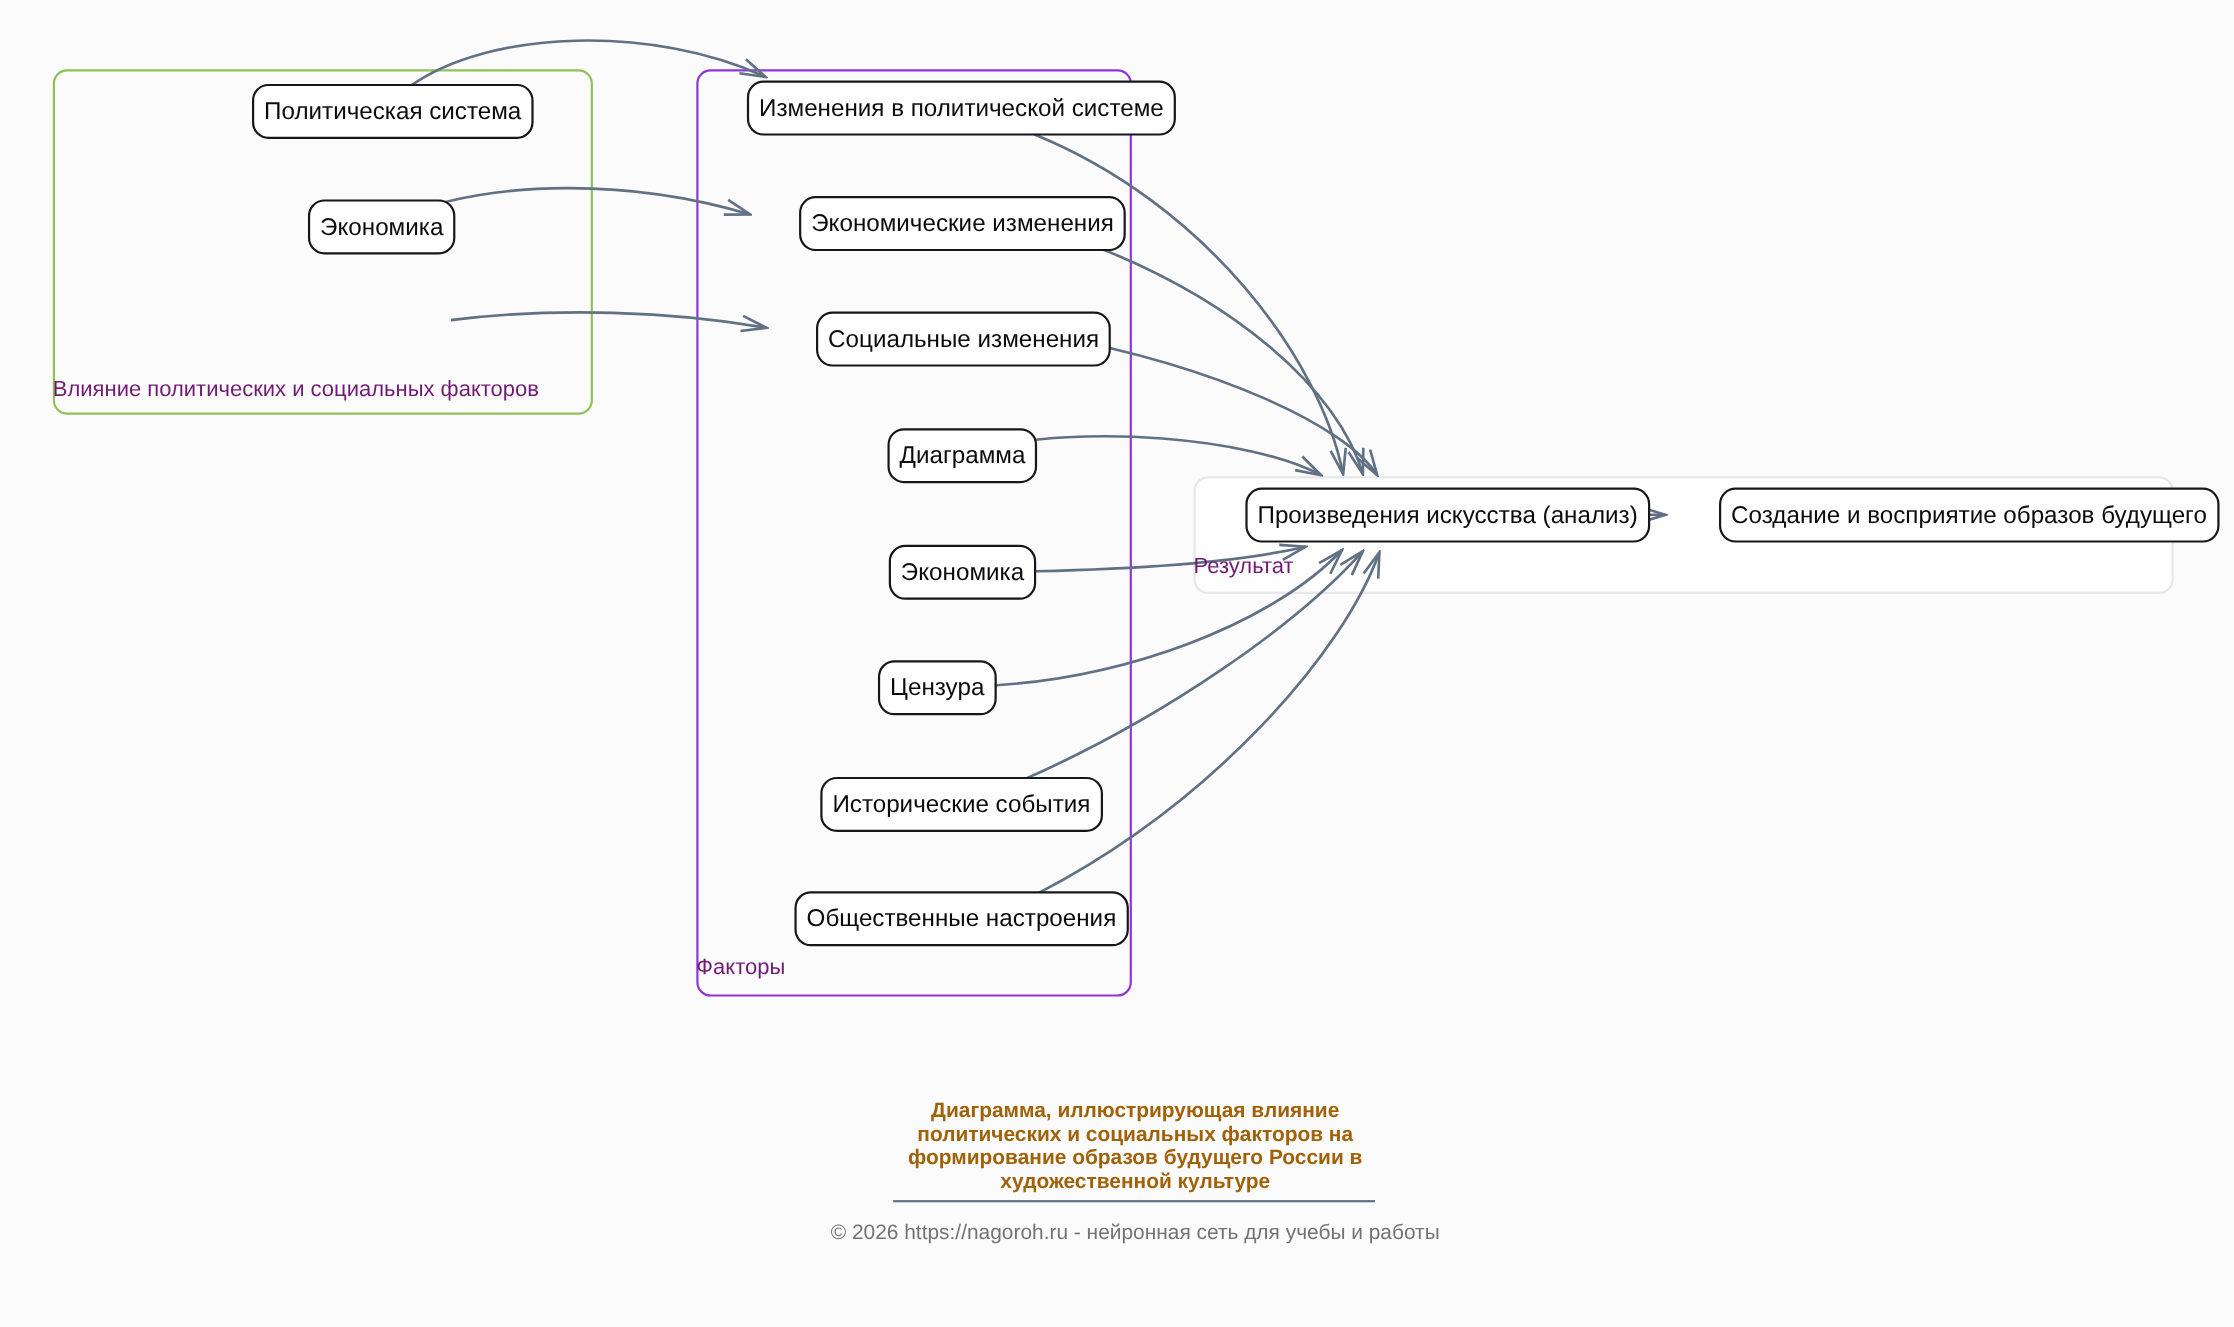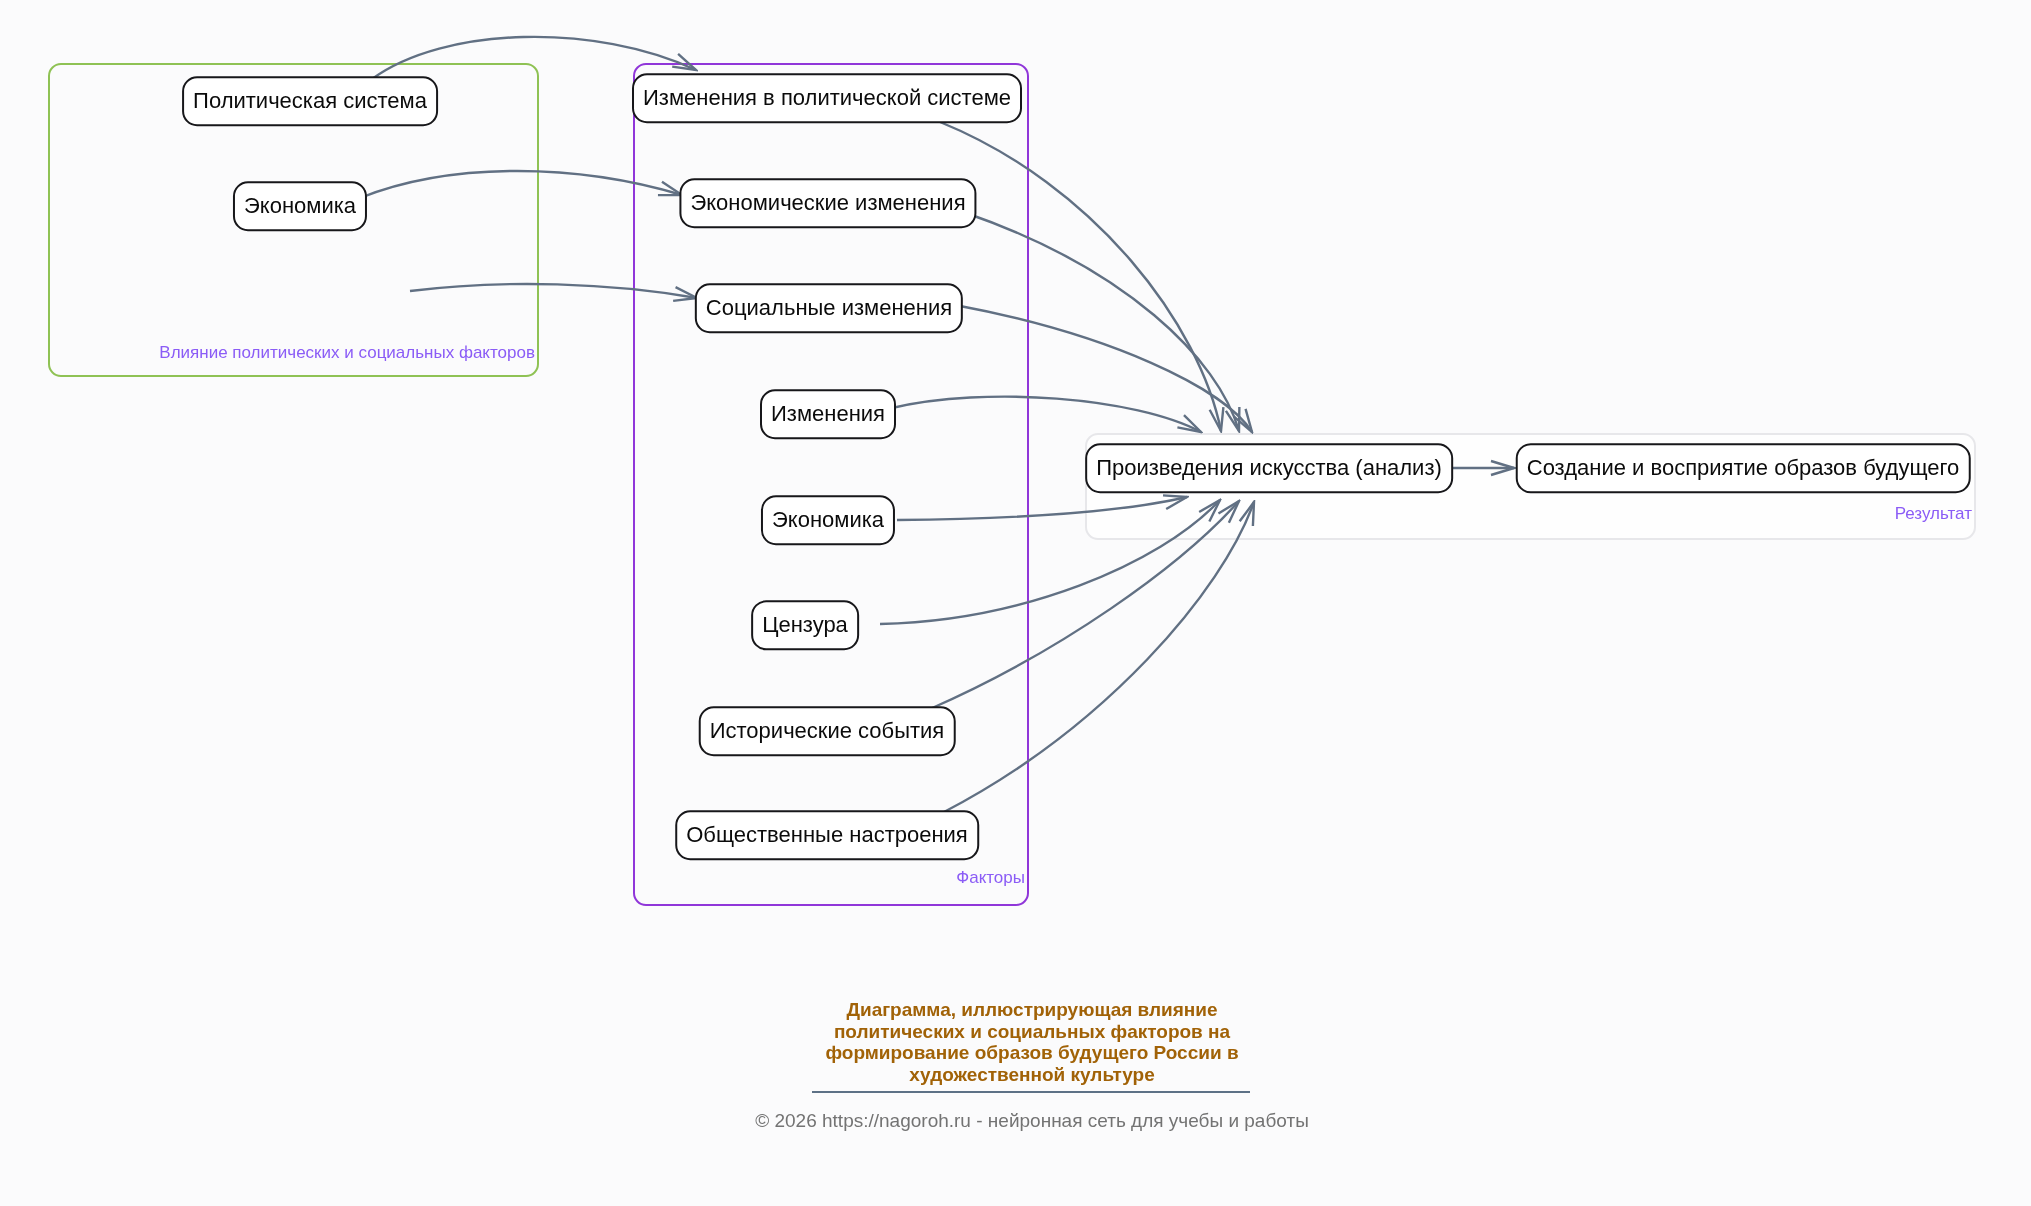--- a/index.html
+++ b/index.html
@@ -9,30 +9,31 @@
     font-family:"Liberation Sans","DejaVu Sans",sans-serif;
   }
   .canvas{position:absolute;left:0;top:0;width:2031px;height:1206px;}
   .group{
     position:absolute;background:transparent;border-radius:13px;border:2px solid transparent;
   }
   .group.influence{left:48px;top:63px;width:487px;height:310px;border-color:#8fc254;}
   .group.factors{left:633px;top:63px;width:392px;height:839px;border-color:#9036d9;}
   .group.result{left:1085px;top:433px;width:887px;height:103px;border-color:#e7e7ea;background:#fefefe;}
   .group-label{
-    position:absolute;text-align:right;font-size:17px;color:#8b5cf6;white-space:nowrap;
+    position:absolute;text-align:left;font-size:20px;color:#701a75;white-space:nowrap;
   }
   .group-label.influence{left:48px;top:343px;width:487px;}
   .group-label.factors{left:633px;top:868px;width:392px;}
   .group-label.result{left:1085px;top:504px;width:887px;}
   .node{
     position:absolute;transform:translate(-50%,-50%);
     background:#ffffff;border:2px solid #17171a;border-radius:15px;
     padding:9px 9px;font-size:22px;color:#0b0b0b;white-space:nowrap;
     line-height:1.25;
+    margin-left:47px;
   }
   svg.edges{position:absolute;left:0;top:0;pointer-events:none;}
   .caption-title{
     position:absolute;left:812px;top:999px;width:440px;text-align:center;
     font-size:19px;font-weight:bold;line-height:21.5px;color:#a16207;
   }
   .caption-divider{
     position:absolute;left:812px;top:1091px;width:438px;height:0;
     border-top:2px solid #5d7186;
   }
@@ -71,21 +72,21 @@
       <path d="M 1447 468 L 1514 468" marker-end="url(#arrow)"></path>
     </g>
   </svg>
 
   <div class="node" style="left:310px;top:101px">Политическая система</div>
   <div class="node" style="left:300px;top:206px">Экономика</div>
 
   <div class="node" style="left:827px;top:98px">Изменения в политической системе</div>
   <div class="node" style="left:828px;top:203px">Экономические изменения</div>
   <div class="node" style="left:829px;top:308px">Социальные изменения</div>
-  <div class="node" style="left:828px;top:414px">Изменения</div>
+  <div class="node" style="left:828px;top:414px">Диаграмма</div>
   <div class="node" style="left:828px;top:520px">Экономика</div>
   <div class="node" style="left:805px;top:625px">Цензура</div>
   <div class="node" style="left:827px;top:731px">Исторические события</div>
   <div class="node" style="left:827px;top:835px">Общественные настроения</div>
 
   <div class="node" style="left:1269px;top:468px">Произведения искусства (анализ)</div>
   <div class="node" style="left:1743px;top:468px">Создание и восприятие образов будущего</div>
 
   <div class="group-label influence">Влияние политических и социальных факторов</div>
   <div class="group-label factors">Факторы</div>

